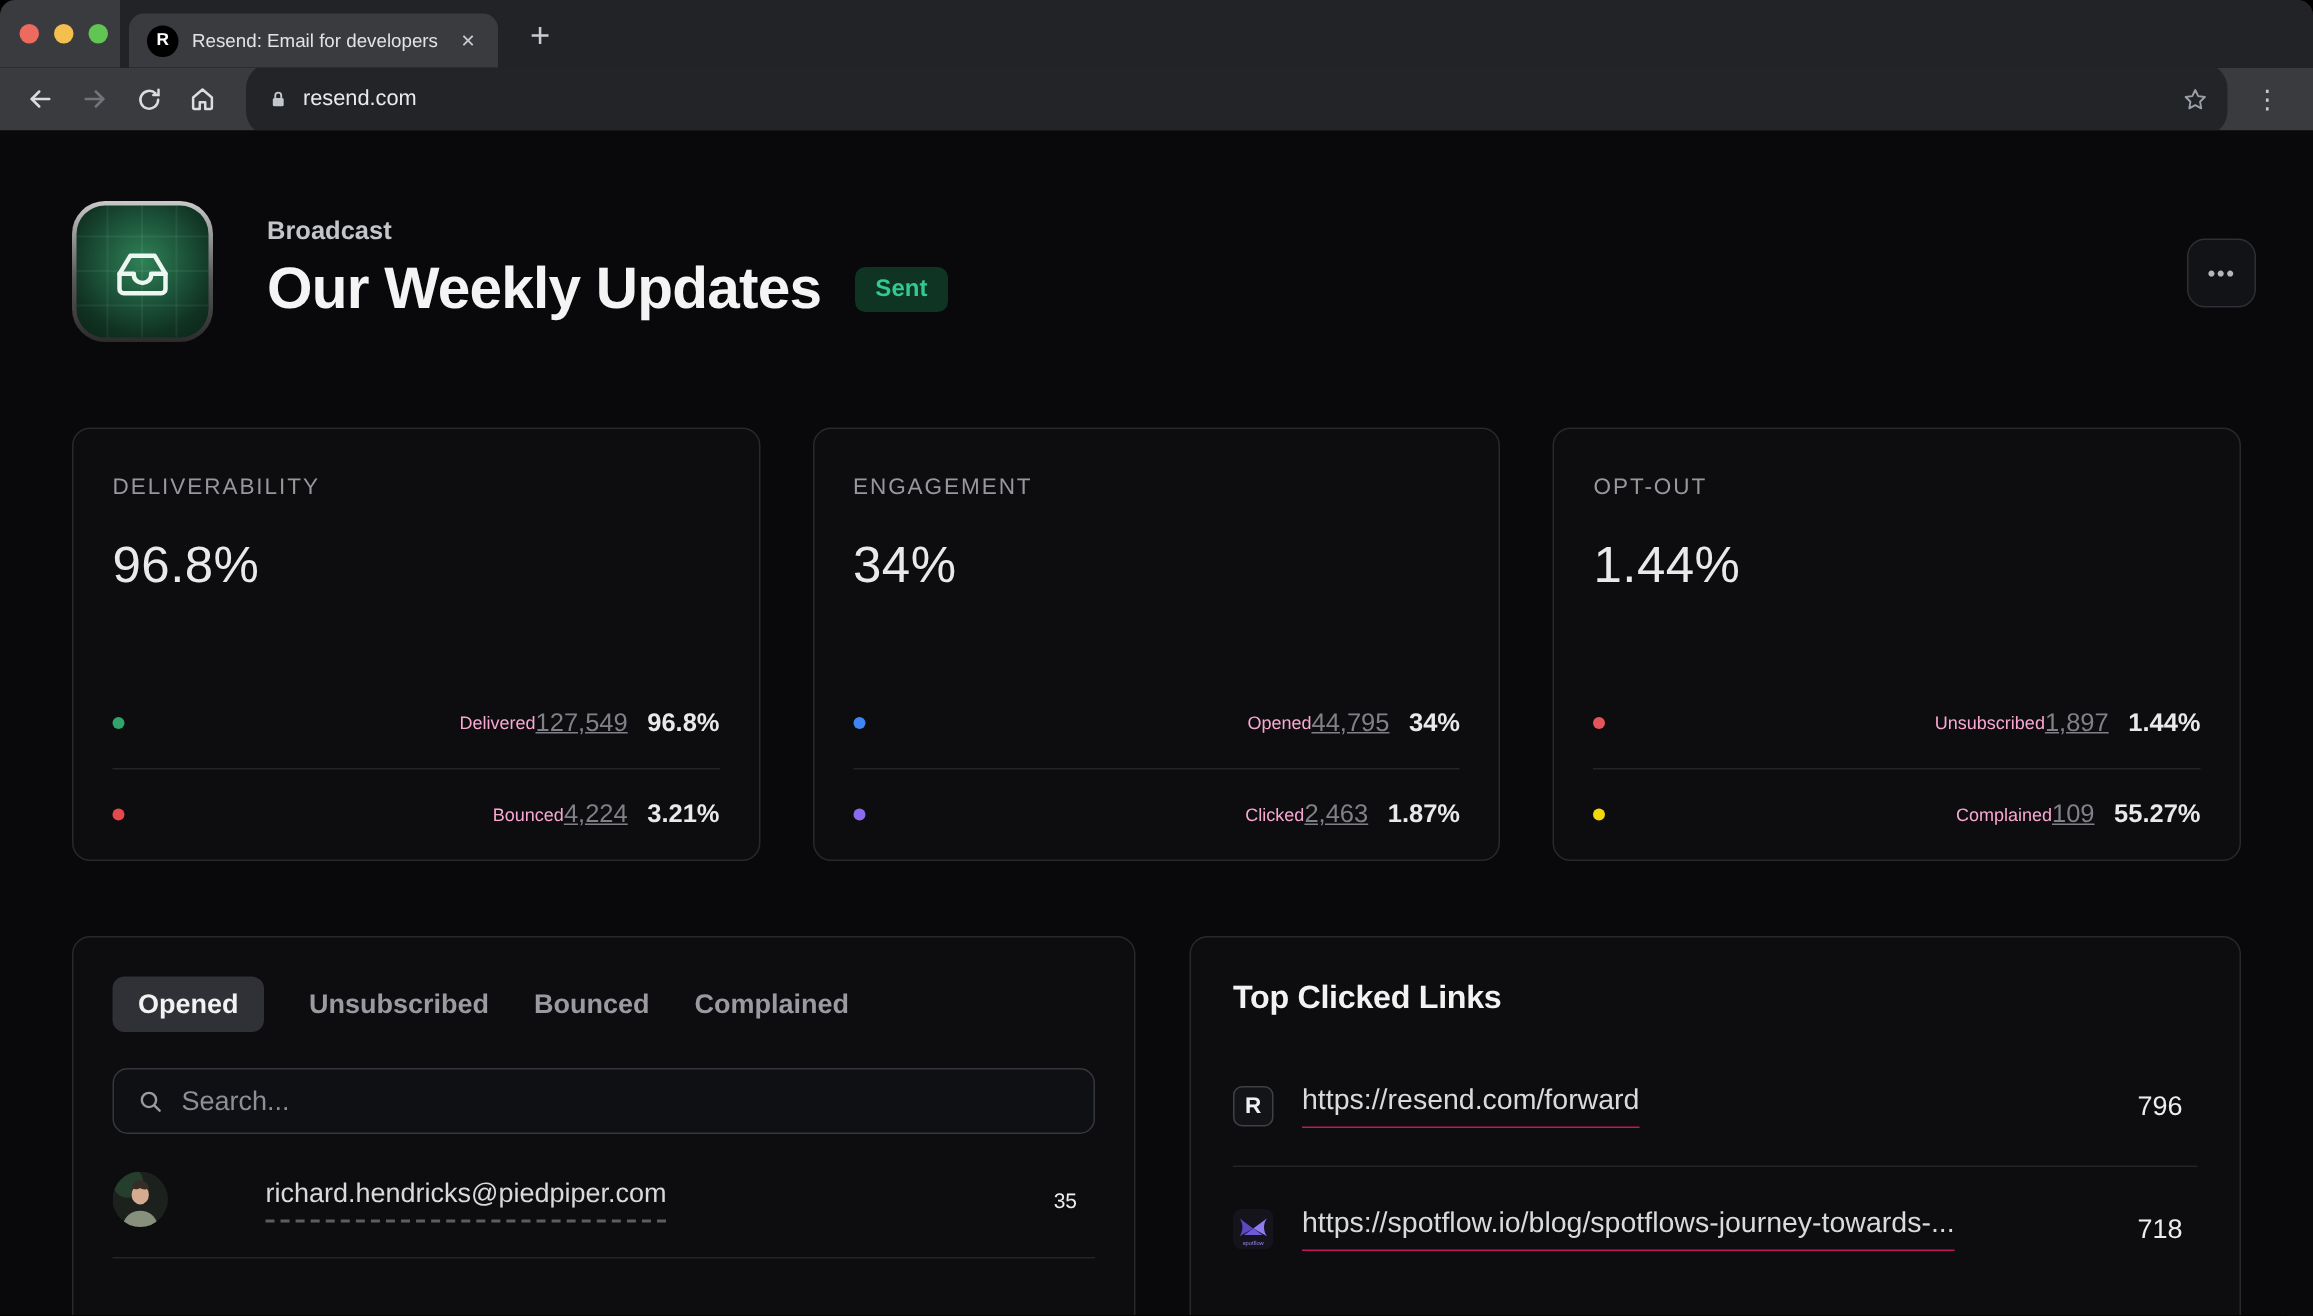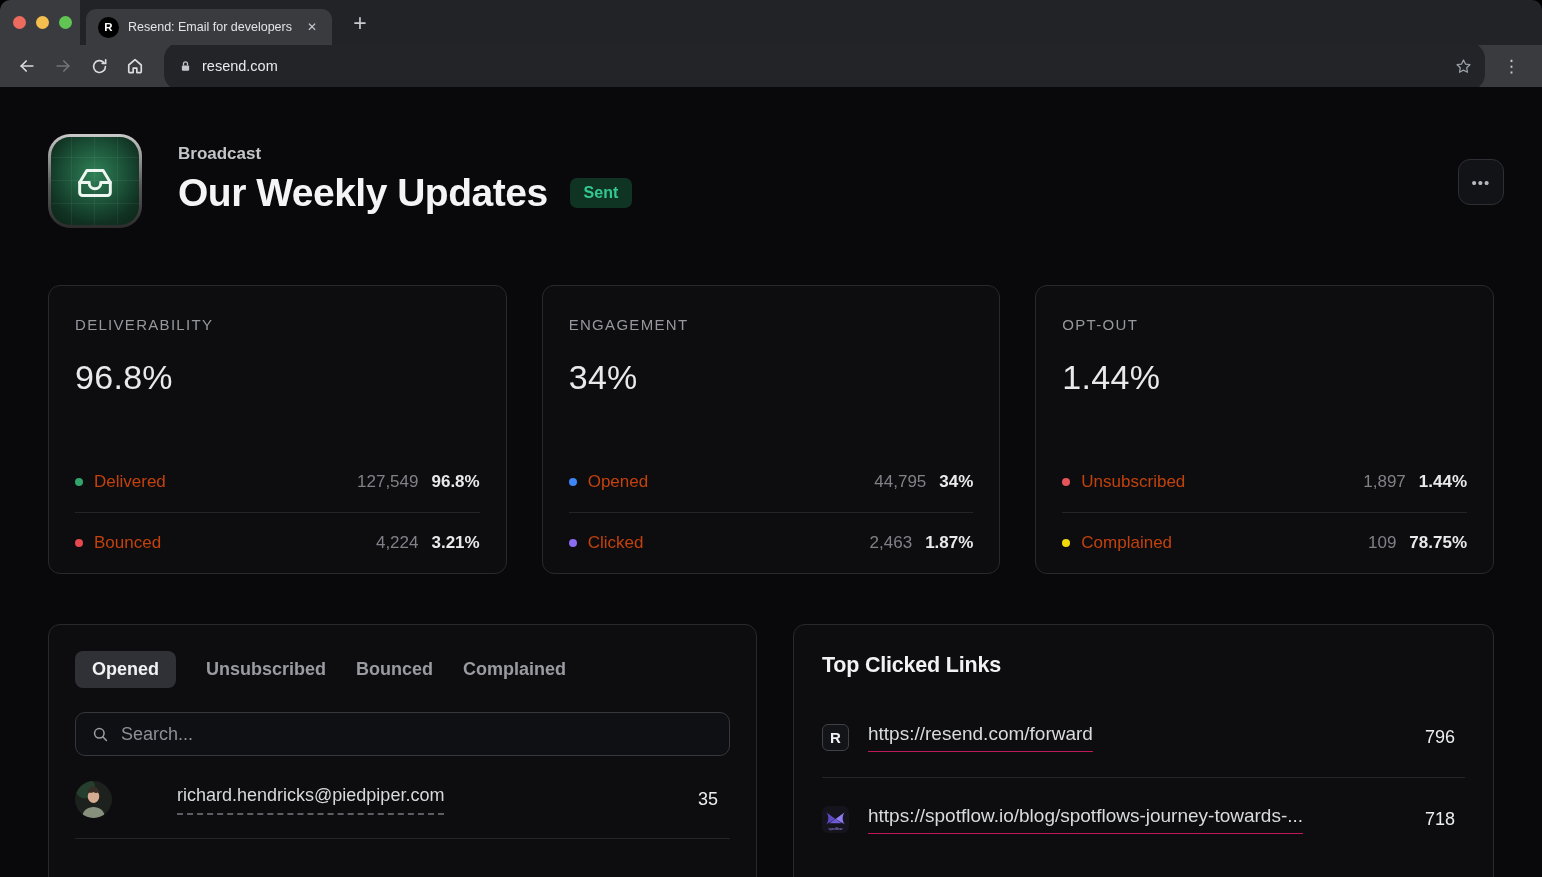--- a/index.html
+++ b/index.html
@@ -66,41 +66,41 @@
   
   .stats { display:flex; gap:35px; margin-top:57px; }
   .card { background:#0d0d0f; border:1px solid #28292d; border-radius:12px; }
   .stat-card { flex:1; height:289px; padding:30px 26px 0; display:flex; flex-direction:column; }
   .stat-label { font-size:15px; letter-spacing:1.3px; color:#97989e; }
   .stat-big { margin-top:25px; font-size:34px; font-weight:500; color:#e9e9eb; letter-spacing:.3px; }
   .stat-rows { margin-top:auto; }
   .stat-row { height:61px; display:flex; align-items:center; }
   .stat-row + .stat-row { border-top:1px solid #232428; }
   .dot { width:8px; height:8px; border-radius:50%; flex:none; margin-right:11px; }
-  .row-label { font-size:17px; color:#c2410c; flex:1; }
-  .row-count { font-size:17px; color:#808188; }
+  .row-label { font-size:12px; color:#f9a8d4; flex:1;text-align:right; }
+  .row-count { font-size:17px; color:#808188;text-decoration:underline; }
   .row-pct { font-size:17px; font-weight:700; color:#e9e9eb; margin-left:13px; }
 
   
   .bottom { display:flex; gap:36px; margin-top:50px; }
   .recipients-card { width:709px; height:300px; padding:26px; flex:none; }
   .tabs-row { display:flex; align-items:center; gap:30px; }
   .rtab { font-size:18px; font-weight:700; color:#9a9ba1; }
   .rtab.active { background:#2f3137; color:#f2f2f3; padding:8px 17px; border-radius:8px; }
   .searchbox { margin-top:24px; height:44px; border:1px solid #36373c; border-radius:10px;
                background:#0f1013; display:flex; align-items:center; padding:0 15px; }
   .search-icon { color:#9a9ba1; display:flex; margin-right:11px; }
   .searchbox input { background:transparent; border:none; outline:none; font-size:18px;
                      color:#e5e5e8; width:100%; font-family:"Liberation Sans", sans-serif; }
   .searchbox input::placeholder { color:#8e8f96; }
   .recipient-row { margin-top:15px; display:flex; align-items:center; height:57px;gap:48px; }
   .avatar { width:37px; height:37px; border-radius:50%; overflow:hidden; flex:none; }
   .recipient-email { margin-left:17px; font-size:18px; color:#d8d9db; padding-bottom:7px;
                      border-bottom:2px dashed #5d5e64; }
-  .recipient-count { margin-left:auto; font-size:18px; color:#eceded; padding-right:12px; }
+  .recipient-count { margin-left:auto; font-size:14px; color:#eceded; padding-right:12px; }
   .recip-divider { border-top:1px solid #232428; margin-top:10px; }
 
   .links-card { flex:1; height:300px; padding:28px; }
   .links-title { font-size:21.5px; font-weight:700; color:#f2f2f3; letter-spacing:-.2px; }
   .link-row { display:flex; align-items:center; margin-top:0; height:44px; }
   .link-row.first { margin-top:37px; }
   .favicon-box { width:27px; height:27px; border-radius:6px; flex:none; display:flex;
                  align-items:center; justify-content:center; }
   .favicon-r { border:1px solid #404147; background:#131418; color:#f0f0f2;
                font-size:15px; font-weight:700; }
@@ -240,21 +240,21 @@
           <div class="stat-row">
             <span class="dot" style="background-color: rgb(229, 84, 90);"></span>
             <span class="row-label">Unsubscribed</span>
             <span class="row-count">1,897</span>
             <span class="row-pct">1.44%</span>
           </div>
           <div class="stat-row">
             <span class="dot" style="background-color: rgb(242, 217, 10);"></span>
             <span class="row-label">Complained</span>
             <span class="row-count">109</span>
-            <span class="row-pct">78.75%</span>
+            <span class="row-pct">55.27%</span>
           </div>
         </div>
       </div>
 
     </div>
 
     <div class="bottom">
 
       <div class="card recipients-card">
         <div class="tabs-row">

